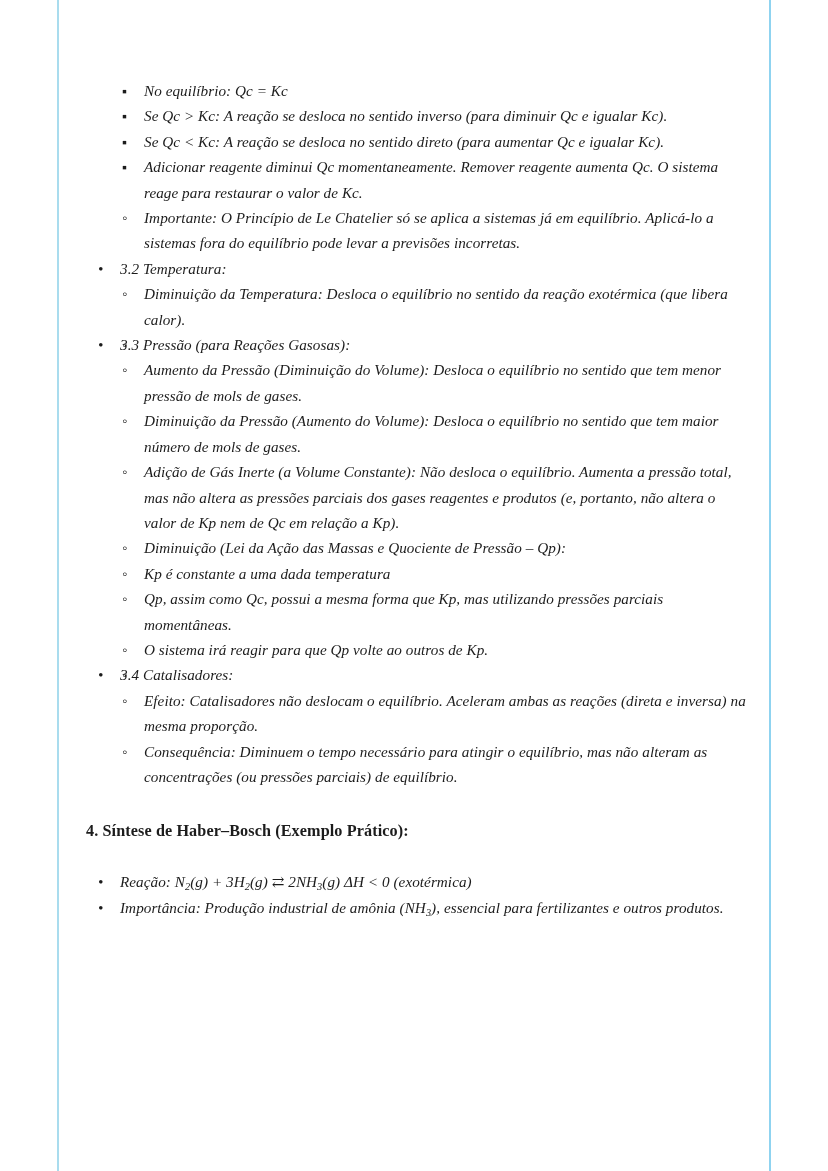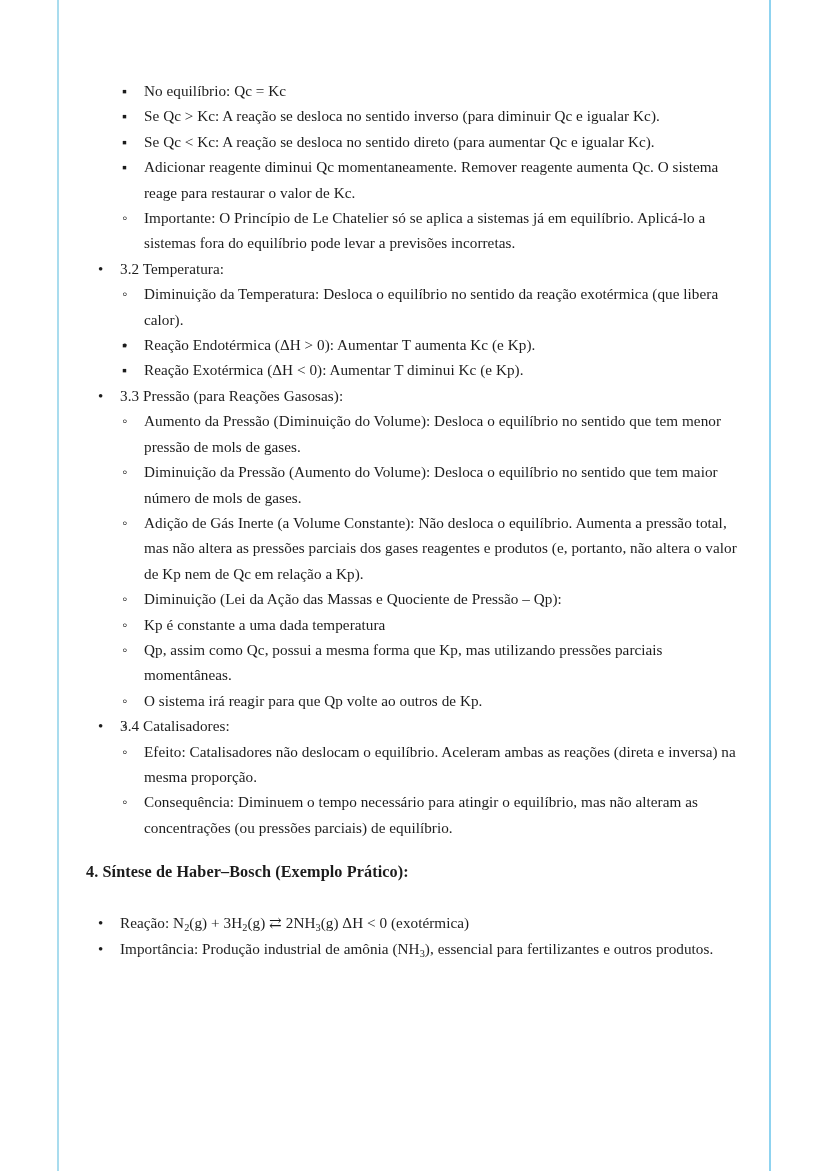--- a/index.html
+++ b/index.html
@@ -30,20 +30,21 @@
     position: absolute;
     left: 86px;
     top: 78px;
     width: 660px;
   }
 
   ul.lvl {
     list-style: none;
     margin: 0;
     padding: 0;
+    font-style: italic;
   }
   li.item {
     position: relative;
     font-size: 15.2px;
     line-height: 25.4px;
     margin: 0 0 0 0;
     padding-left: 24px;
     text-align: left;
     letter-spacing: 0.05px;
   }
@@ -62,21 +63,21 @@
   ul.l2 { margin-left: 34px; }
   ul.l2 > li.item > .bullet::before { content: "\25E6"; font-size: 15px; }
   
   ul.l3 { margin-left: 34px; }
   ul.l3 > li.item > .bullet::before { content: "\25AA"; font-size: 14px; }
 
   .heading {
     font-weight: bold;
     font-size: 16.2px;
     line-height: 24px;
-    margin-top: 20px;
+    margin-top: 30px;
     margin-bottom: 26px;
     letter-spacing: 0.1px;
   }
   sub { font-size: 0.68em; line-height: 0; vertical-align: -0.28em; }
 </style>
 </head>
 <body>
 
 <div class="page">
 
@@ -119,30 +120,20 @@
     </ul>
     <ul class="lvl l2">
       <li class="item">
         <span class="bullet"></span>
         <span>Diminuição da Temperatura: Desloca o equilíbrio no sentido da reação exotérmica (que libera calor).</span>
       </li>
       <li class="item">
         <span class="bullet"></span>
       </li>
     </ul>
-    <ul class="lvl l3">
-      <li class="item">
-        <span class="bullet"></span>
-        <span>Reação Endotérmica (ΔH &gt; 0): Aumentar T aumenta Kc (e Kp).</span>
-      </li>
-      <li class="item">
-        <span class="bullet"></span>
-        <span>Reação Exotérmica (ΔH &lt; 0): Aumentar T diminui Kc (e Kp).</span>
-      </li>
-    </ul>
 
     <ul class="lvl l1">
       <li class="item">
         <span class="bullet"></span>
         <span>3.3 Pressão (para Reações Gasosas):</span>
       </li>
     </ul>
     <ul class="lvl l2">
       <li class="item">
         <span class="bullet"></span>

